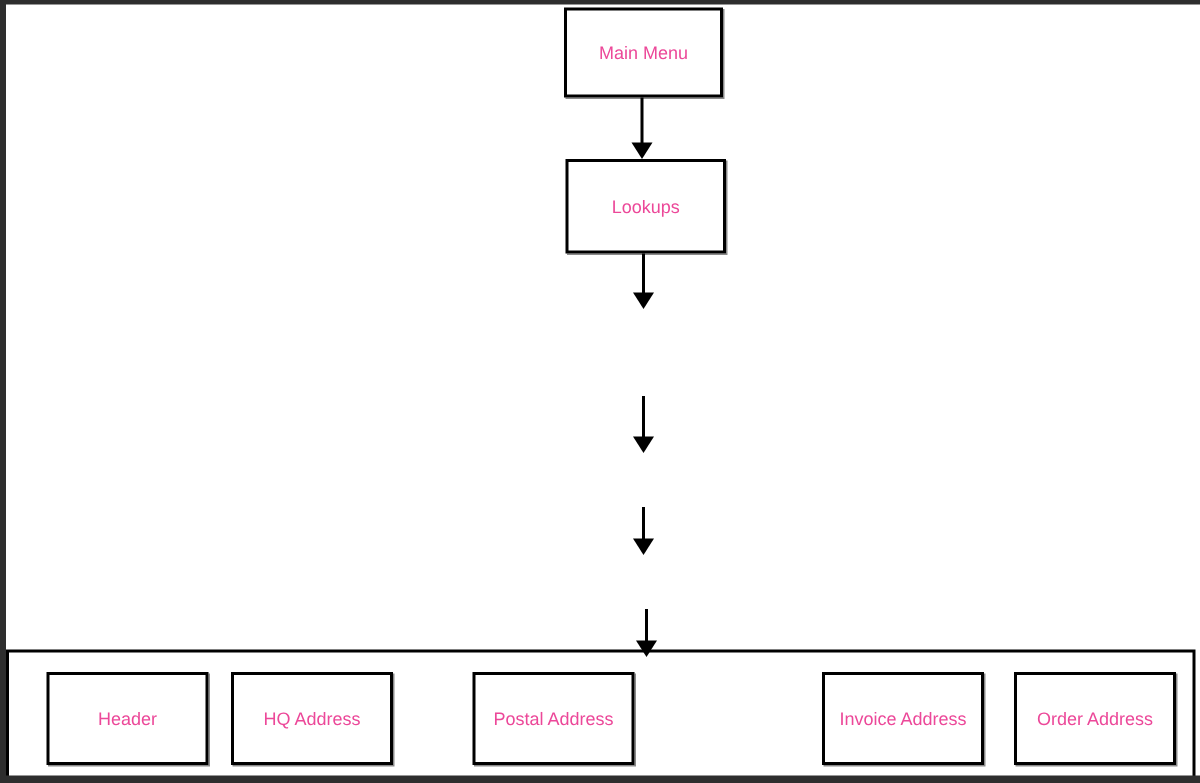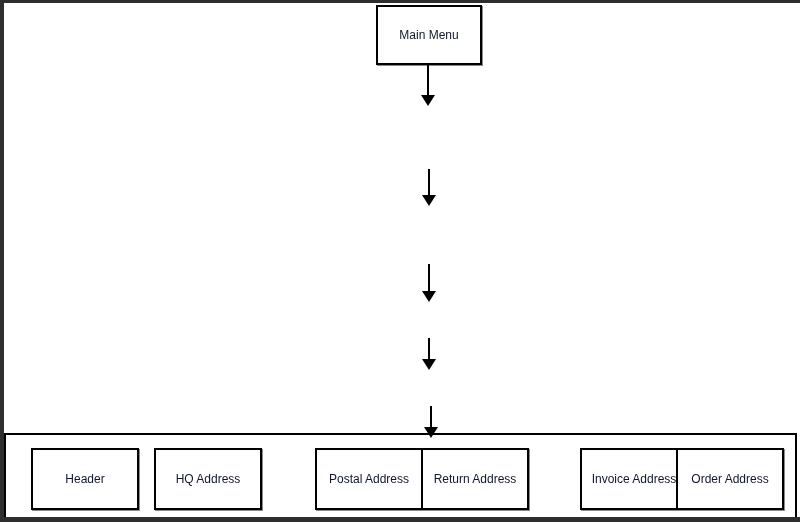--- a/index.html
+++ b/index.html
@@ -1,19 +1,19 @@
 <!DOCTYPE html>
 <html><head>
 <meta charset="utf-8">
 <style>
   html,body{margin:0;padding:0;background:#ffffff;}
   .canvas{
     position:relative;width:800px;height:522px;overflow:hidden;
     background:#ffffff;font-family:"Liberation Sans", sans-serif;
-    color:#0f172a;font-size:12px;
+    color:#ec4899;font-size:12px;
   }
   
   .frame-top{position:absolute;left:0;top:0;width:800px;height:3px;background:#2e2e2e;}
   .frame-left{position:absolute;left:0;top:0;width:4px;height:522px;background:#2e2e2e;}
   .frame-bottom{position:absolute;left:0;top:517px;width:800px;height:5px;background:#2e2e2e;}
   
   .node{
     position:absolute;background:#ffffff;border:2px solid #000000;
     box-shadow:1px 1px 0 #8a8a8a;
     display:flex;align-items:center;justify-content:center;text-align:center;
@@ -45,37 +45,40 @@
   }
   .detail-box{
     position:absolute;top:13px;width:104px;height:58px;
     background:#ffffff;border:2px solid #000000;box-shadow:1px 1px 0 #8a8a8a;
     display:flex;align-items:center;justify-content:center;text-align:center;
   }
   .d-header{left:25px;}
   .d-hq{left:148px;}
   .d-postal{left:286px;margin-left:23px;}
   .d-return{left:415px;}
-  .d-invoice{left:542px;margin-left:32px;}
+  .d-invoice{left:542px;}
   .d-order{left:670px;}
 </style>
 </head>
 <body>
 
 <div class="canvas">
 
   <div class="frame-top"></div>
   <div class="frame-left"></div>
 
   <div class="node n-main-menu">
     <span>Main Menu</span>
   </div>
 
   <div class="arrow a1"></div>
 
+  <div class="node n-lookups">
+    <span>Lookups</span>
+  </div>
 
   <div class="arrow a2"></div>
 
 
   <div class="arrow a3"></div>
 
 
   <div class="arrow a4"></div>
 
 
@@ -84,23 +87,20 @@
   <div class="detail-container">
     <div class="detail-box d-header">
       <span>Header</span>
     </div>
     <div class="detail-box d-hq">
       <span>HQ Address</span>
     </div>
     <div class="detail-box d-postal">
       <span>Postal Address</span>
     </div>
-    <div class="detail-box d-return">
-      <span>Return Address</span>
-    </div>
     <div class="detail-box d-invoice">
       <span>Invoice Address</span>
     </div>
     <div class="detail-box d-order">
       <span>Order Address</span>
     </div>
   </div>
 
   <div class="frame-bottom"></div>
 

